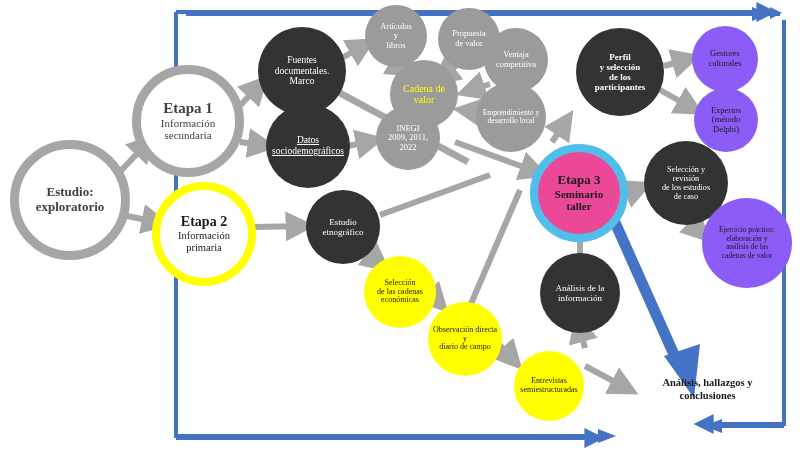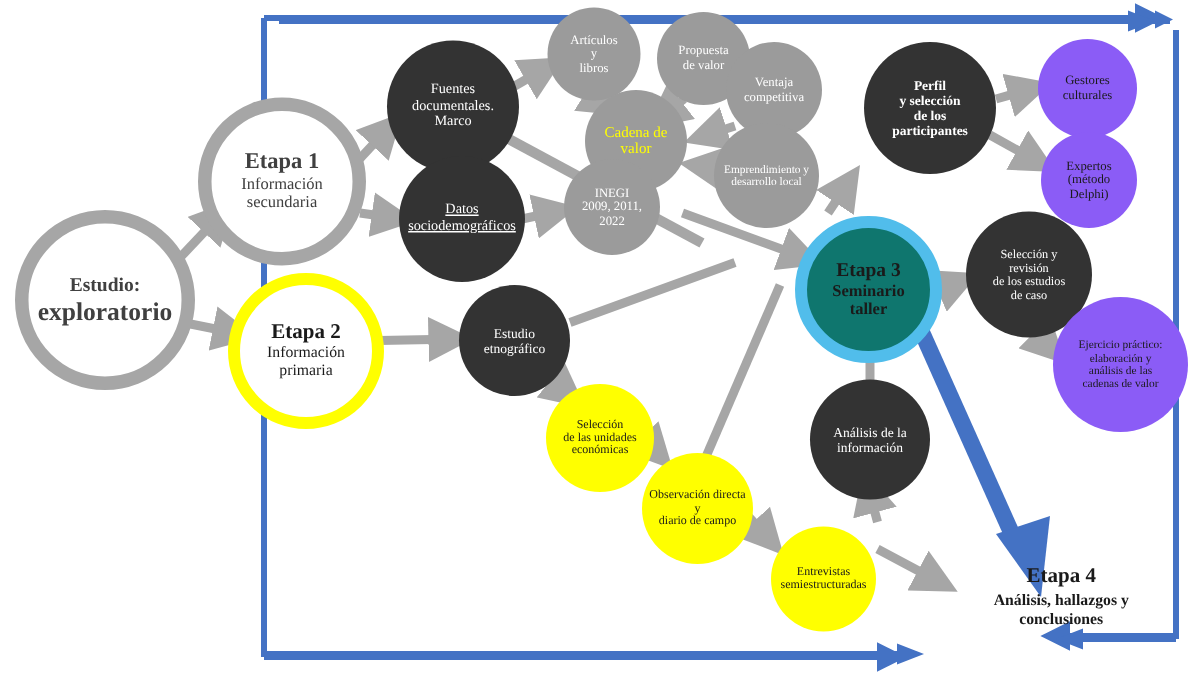--- a/index.html
+++ b/index.html
@@ -9,21 +9,21 @@
   #stage svg{position:absolute;left:0;top:0;}
   .node{position:absolute;display:flex;align-items:center;justify-content:center;
         text-align:center;border-radius:50%;box-sizing:border-box;}
   .node span{display:block;line-height:1.12;padding:0 3px;}
   .dark{background:#333333;color:#ffffff;}
   .gray{background:#9b9b9b;color:#ffffff;}
   .cyan{background:#8b5cf6;color:#1a1a1a;}
   .yellowfill{background:#ffff00;color:#1a1a1a;}
   .ringgray{background:#ffffff;border:9px solid #a6a6a6;color:#404040;}
   .ringyellow{background:#ffffff;border:8px solid #ffff00;color:#1a1a1a;}
-  .ringcyan{background:#0f766e;border:8px solid #51bdeb;color:#1a1a1a;}
+  .ringcyan{background:#ec4899;border:8px solid #51bdeb;color:#1a1a1a;}
   .t-yellow{color:#ffff00;}
   .label{position:absolute;text-align:center;color:#1a1a1a;}
   .b{font-weight:bold;}
 </style>
 </head>
 <body>
 
 <div id="stage">
 
   <svg width="800" height="451">
@@ -85,21 +85,21 @@
       <path d="M630,192 L644,186"></path>
       <path d="M664,66 L692,58"></path>
       <path d="M660,90 L696,110"></path>
       <path d="M686,218 L704,236"></path>
     </g>
   </svg>
 
   <div class="node ringgray" style="left:10px;top:140px;width:120px;height:120px;">
     <div>
       <span class="b" style="font-size:13px">Estudio:</span>
-      <span class="b" style="font-size:17px">exploratorio</span>
+      <span class="b" style="font-size:13px">exploratorio</span>
     </div>
   </div>
 
   <div class="node ringgray" style="left:132px;top:65px;width:112px;height:112px;">
     <div>
       <span class="b" style="font-size:15px">Etapa 1</span>
       <span style="font-size:11px">Información</span>
       <span style="font-size:11px">secundaria</span>
     </div>
   </div>
@@ -223,21 +223,21 @@
       <span>Ejercicio práctico:</span>
       <span>elaboración y</span>
       <span>análisis de las</span>
       <span>cadenas de valor</span>
     </div>
   </div>
 
   <div class="node yellowfill" style="left:364px;top:256px;width:72px;height:72px;">
     <div style="font-size:8px">
       <span>Selección</span>
-      <span>de las unidades</span>
+      <span>de las cadenas</span>
       <span>económicas</span>
     </div>
   </div>
 
   <div class="node yellowfill" style="left:428px;top:302px;width:74px;height:74px;">
     <div style="font-size:8px">
       <span>Observación directa y</span>
       <span>diario de campo</span>
     </div>
   </div>
@@ -250,18 +250,17 @@
   </div>
 
   <div class="node dark" style="left:540px;top:253px;width:80px;height:80px;">
     <div style="font-size:9px">
       <span>Análisis de la</span>
       <span>información</span>
     </div>
   </div>
 
   <div class="label" style="left:620px;top:376px;width:175px;">
-    <span class="b" style="font-size:14px;display:block;line-height:1.3">Etapa 4</span>
     <span class="b" style="font-size:10.5px;display:block;line-height:1.25">Análisis, hallazgos y</span>
     <span class="b" style="font-size:10.5px;display:block;line-height:1.25">conclusiones</span>
   </div>
 
 </div>
 
 </body></html>

